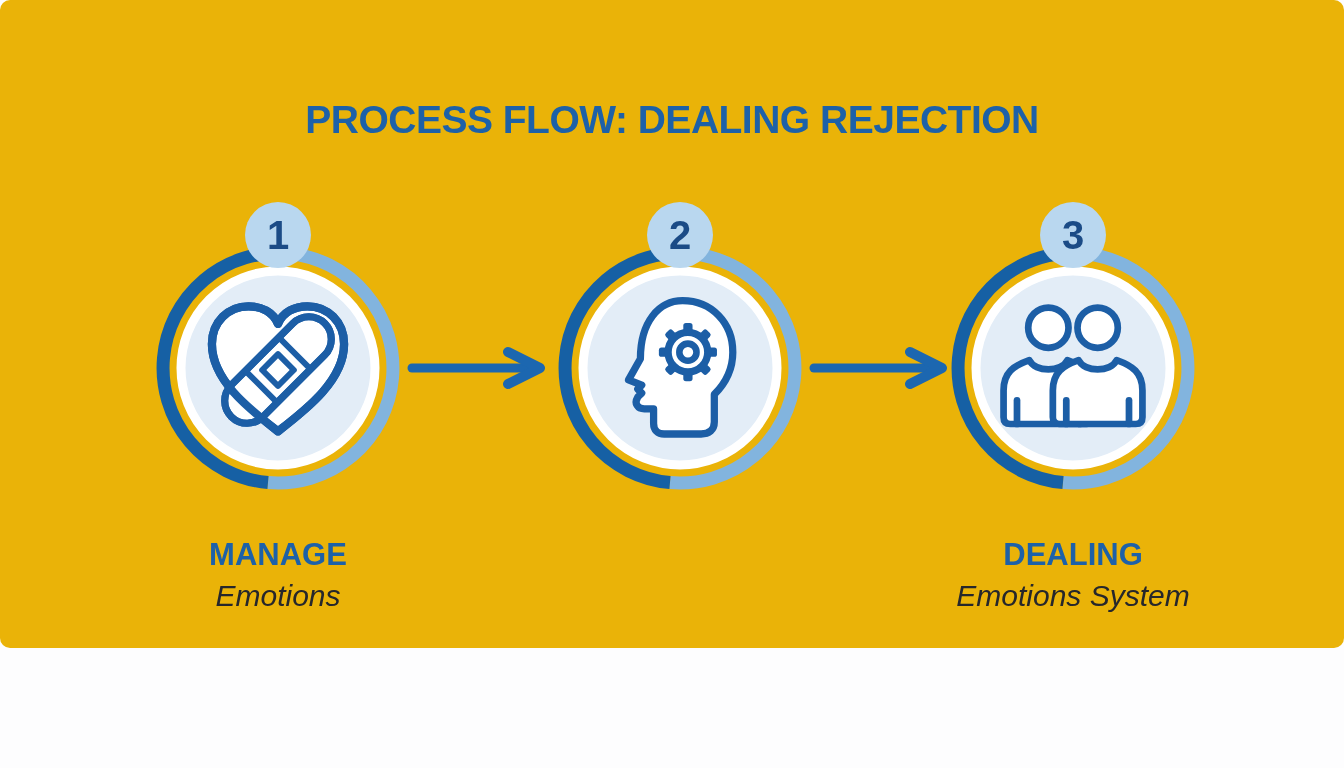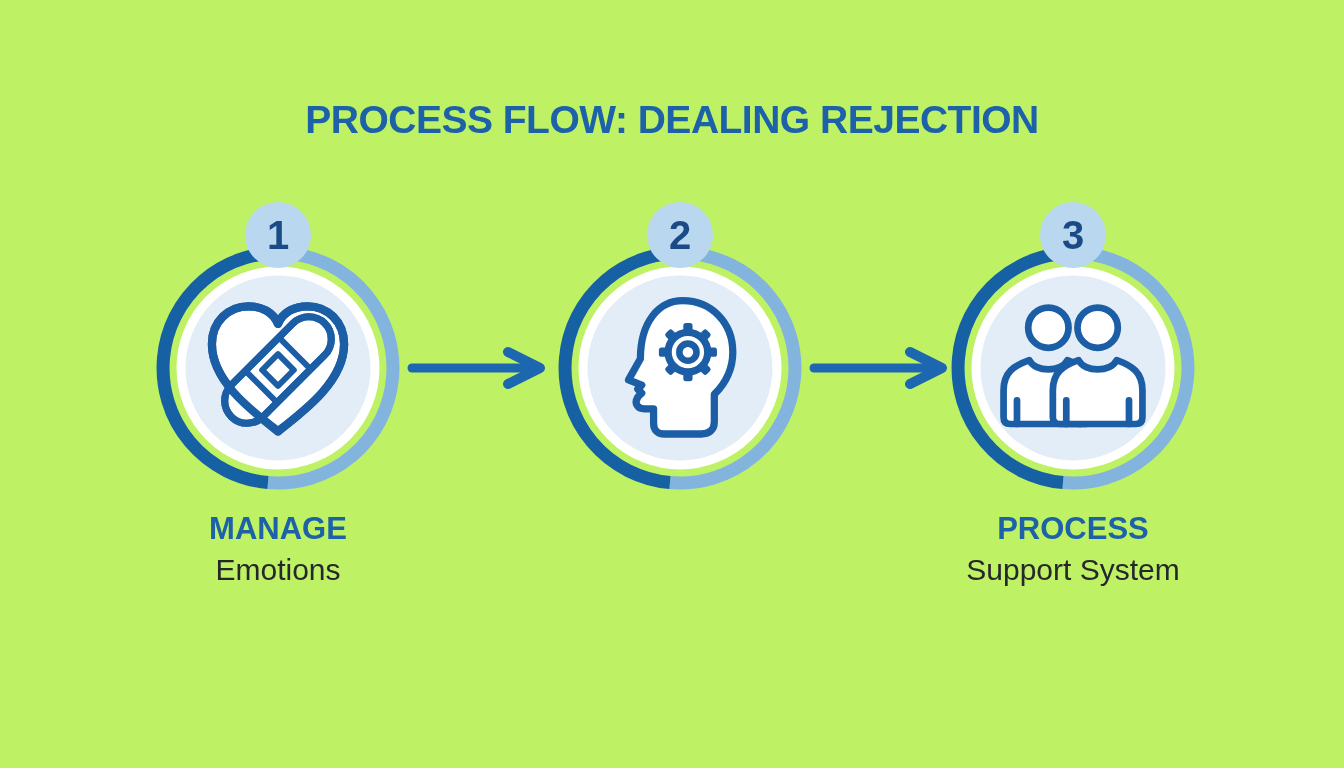--- a/index.html
+++ b/index.html
@@ -1,33 +1,33 @@
 <!DOCTYPE html>
 <html><head>
 <meta charset="utf-8">
 <style>
   html,body{margin:0;padding:0;background:#fdfdfe;}
-  .canvas{position:relative;width:1344px;height:768px;background:#bef264;overflow:hidden;
-          font-family:"Liberation Sans", sans-serif;}
+  .canvas{position:relative;width:1344px;height:648px;background:#eab308;overflow:hidden;
+          font-family:"Liberation Sans", sans-serif;border-radius:10px;}
   .title{position:absolute;top:98px;left:0;width:100%;text-align:center;
          font-size:39px;font-weight:bold;letter-spacing:-0.5px;color:#1d61a8;margin:0;}
   .step{position:absolute;width:320px;text-align:center;}
   .step .ring-svg{display:block;margin:0 auto;}
   .ring-light{stroke:#82b4de;stroke-width:13;fill:none;}
   .ring-dark{stroke:#1660a4;stroke-width:13;fill:none;}
   .inner-disc{fill:#e3edf7;stroke:#ffffff;stroke-width:9;}
   .badge-circle{fill:#b9d7ef;}
   .badge-num{fill:#1b4b86;font-size:40px;font-weight:bold;text-anchor:middle;
              font-family:"Liberation Sans", sans-serif;}
   .ic{stroke:#1c5ea6;fill:none;stroke-linecap:round;stroke-linejoin:round;}
   .ic-fill{stroke:#1c5ea6;fill:#ffffff;stroke-linecap:round;stroke-linejoin:round;}
   .ic-solid{fill:#1c5ea6;stroke:none;}
-  .labels{margin-top:20px;}
+  .labels{margin-top:46px;}
   .step-label{font-size:31px;font-weight:bold;color:#1d61a8;line-height:1.2;}
-  .step-sublabel{font-size:30px;font-weight:400;color:#26272b;line-height:1.25;margin-top:4px;}
+  .step-sublabel{font-size:30px;font-weight:400;color:#26272b;line-height:1.25;margin-top:4px;font-style:italic;}
   .arrow{position:absolute;}
   .arrow path{stroke:#1c67b0;fill:none;stroke-linecap:round;stroke-linejoin:round;}
 </style>
 </head>
 <body>
 
 <div class="canvas">
 
   <h1 class="title">PROCESS FLOW: DEALING REJECTION</h1>
 
@@ -123,18 +123,18 @@
         <line class="ic" stroke-width="6" x1="72" y1="118" x2="72" y2="97"></line>
         <line class="ic" stroke-width="6" x1="128" y1="118" x2="128" y2="97"></line>
         <circle class="ic-fill" stroke-width="6" cx="100" cy="32" r="18"></circle>
       </g>
       <g>
         <circle class="badge-circle" cx="125" cy="49" r="33"></circle>
         <text class="badge-num" x="125" y="63">3</text>
       </g>
     </svg>
     <div class="labels">
-      <div class="step-label">PROCESS</div>
-      <div class="step-sublabel">Support System</div>
+      <div class="step-label">DEALING</div>
+      <div class="step-sublabel">Emotions System</div>
     </div>
   </div>
 
 </div>
 
 </body></html>

